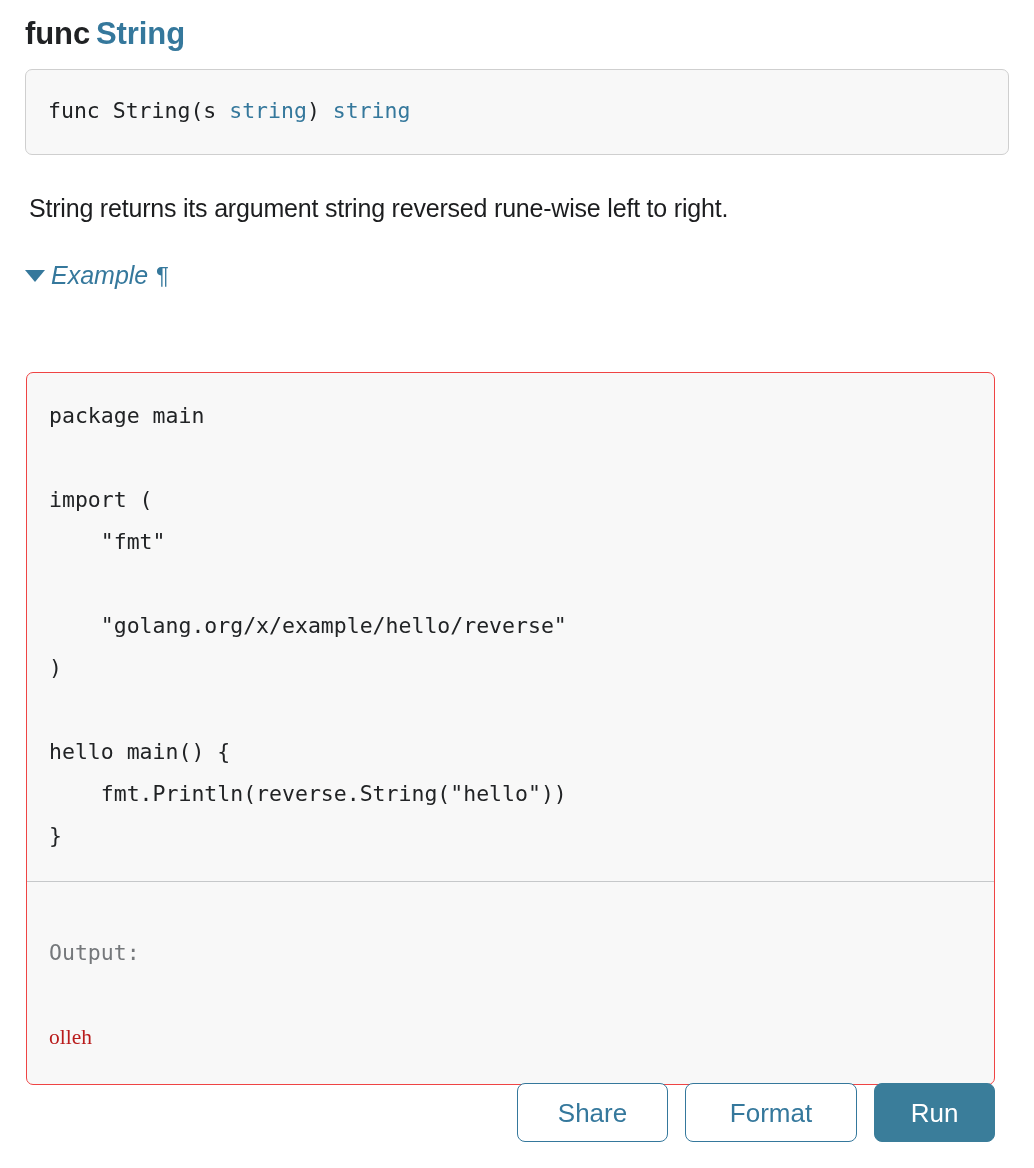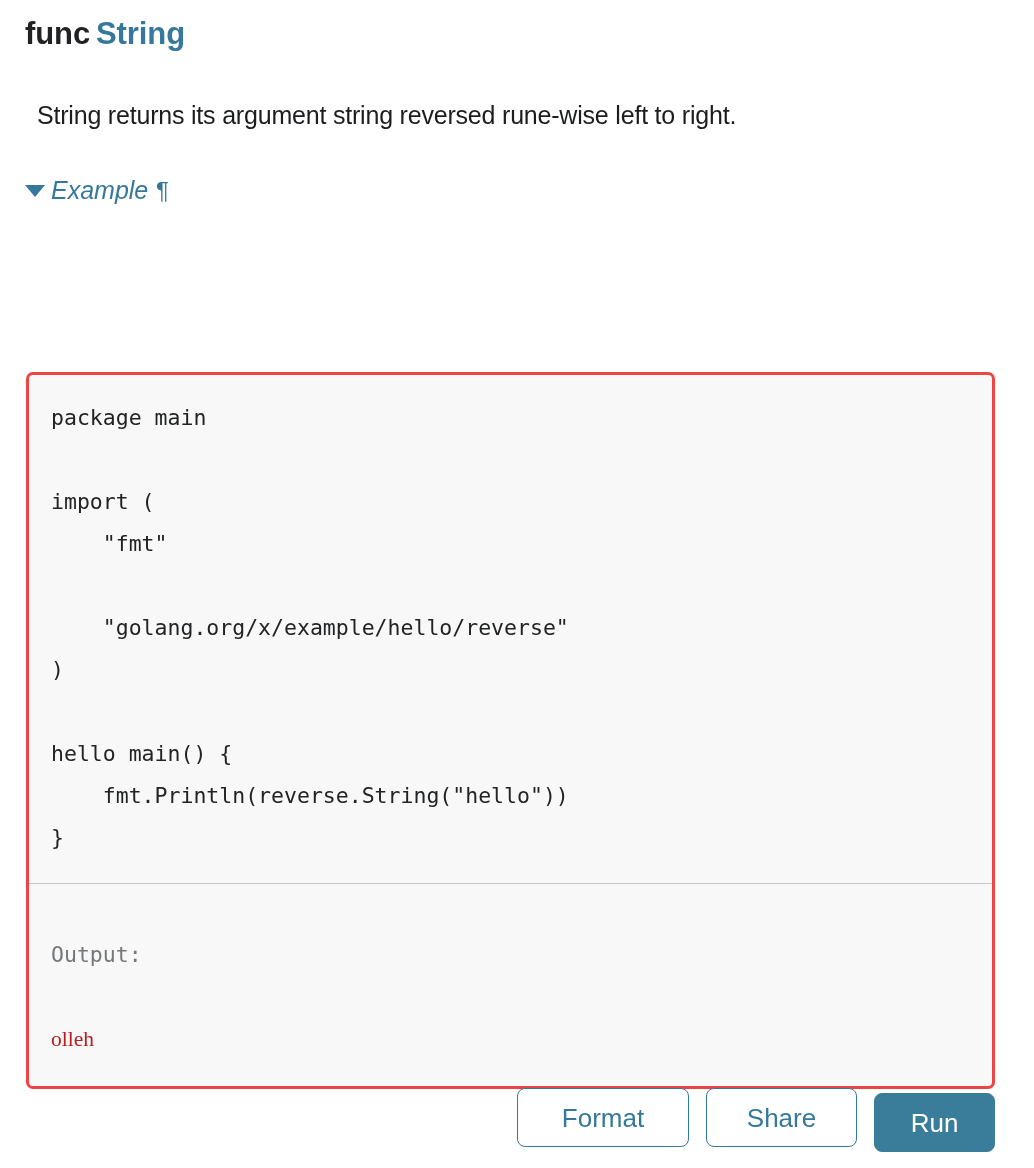--- a/index.html
+++ b/index.html
@@ -61,21 +61,21 @@
     line-height: 30px;
     color: #202224;
     white-space: pre;
   }
   .signature-code .type-link {
     color: #35789c;
   }
 
   
   .doc-text {
-    margin: 12px;
+    margin: 4px;
     padding-top: 32px;
     font-size: 25px;
     line-height: 34px;
     color: #1c1d1f;
     letter-spacing: -0.2px;
   }
 
   
   .example-toggle {
     padding-top: 30px;
@@ -104,21 +104,21 @@
   }
 
   
   .playground {
     position: absolute;
     left: 26px;
     top: 372px;
     width: 969px;
     box-sizing: border-box;
     background: #f8f8f8;
-    border: 3px solid #ef4444;
+    border: 1px solid #ef4444;
     border-radius: 7px;
     overflow: hidden;
   }
   .code-area {
     padding: 22px 0 24px 22px;
     min-height: 458px;
     box-sizing: border-box;
   }
   .code-line {
     font-family: "DejaVu Sans Mono", "Liberation Mono", monospace;
@@ -184,31 +184,34 @@
     border: 1.5px solid #35789c;
     color: #35789c;
   }
   .pg-btn.primary {
     background: #3a7d9a;
     border: 1.5px solid #3a7d9a;
     color: #ffffff;
   }
   .pg-btn-share { min-width: 151px; }
   .pg-btn-format { min-width: 172px; }
-  .pg-btn-run { min-width: 121px; margin-top: 10px; }
+  .pg-btn-run { min-width: 121px; }
 </style>
 </head>
 <body>
 
 <div class="page">
 
   <h2 class="decl-heading">
     <span class="kw">func</span><span class="fn-name">String</span>
   </h2>
 
+  <div class="signature-box">
+    <div class="signature-code"><span>func String(s </span><span class="type-link">string</span><span>) </span><span class="type-link">string</span></div>
+  </div>
 
   <p class="doc-text">String returns its argument string reversed rune-wise left to right.</p>
 
   <div class="example-toggle">
     <span class="disclosure-tri"></span><span>Example</span><span class="pilcrow">¶</span>
   </div>
 
   <div class="playground">
 
     <div class="code-area">
@@ -229,18 +232,18 @@
 
     <div class="output-area">
       <div class="output-line output-label">Output:</div>
       <div class="output-line"></div>
       <div class="output-line output-value">olleh</div>
     </div>
 
   </div>
 
   <div class="button-row">
+    <button class="pg-btn secondary pg-btn-share">Share</button>
     <button class="pg-btn secondary pg-btn-format">Format</button>
-    <button class="pg-btn secondary pg-btn-share">Share</button>
     <button class="pg-btn primary pg-btn-run">Run</button>
   </div>
 
 </div>
 
 </body></html>

